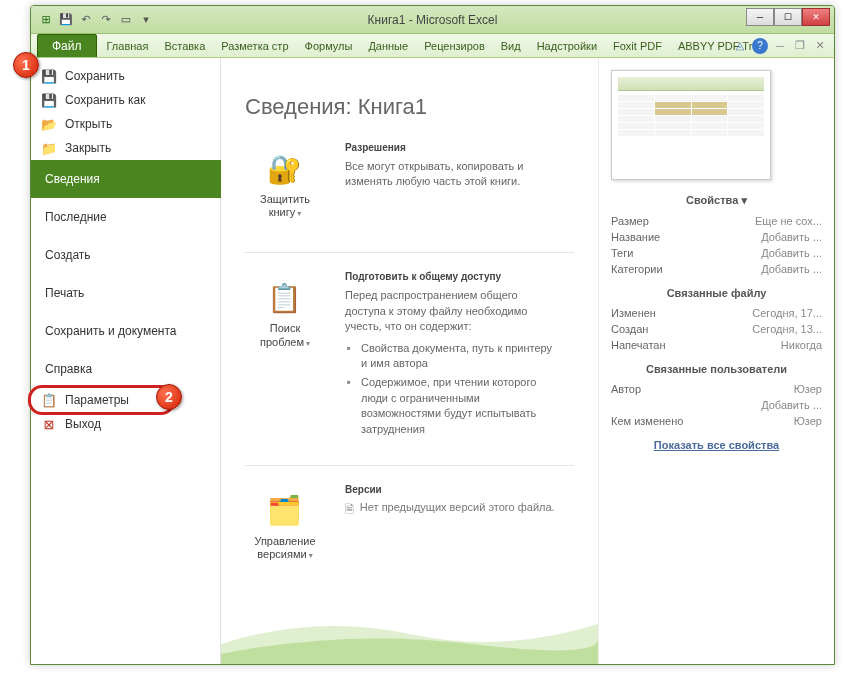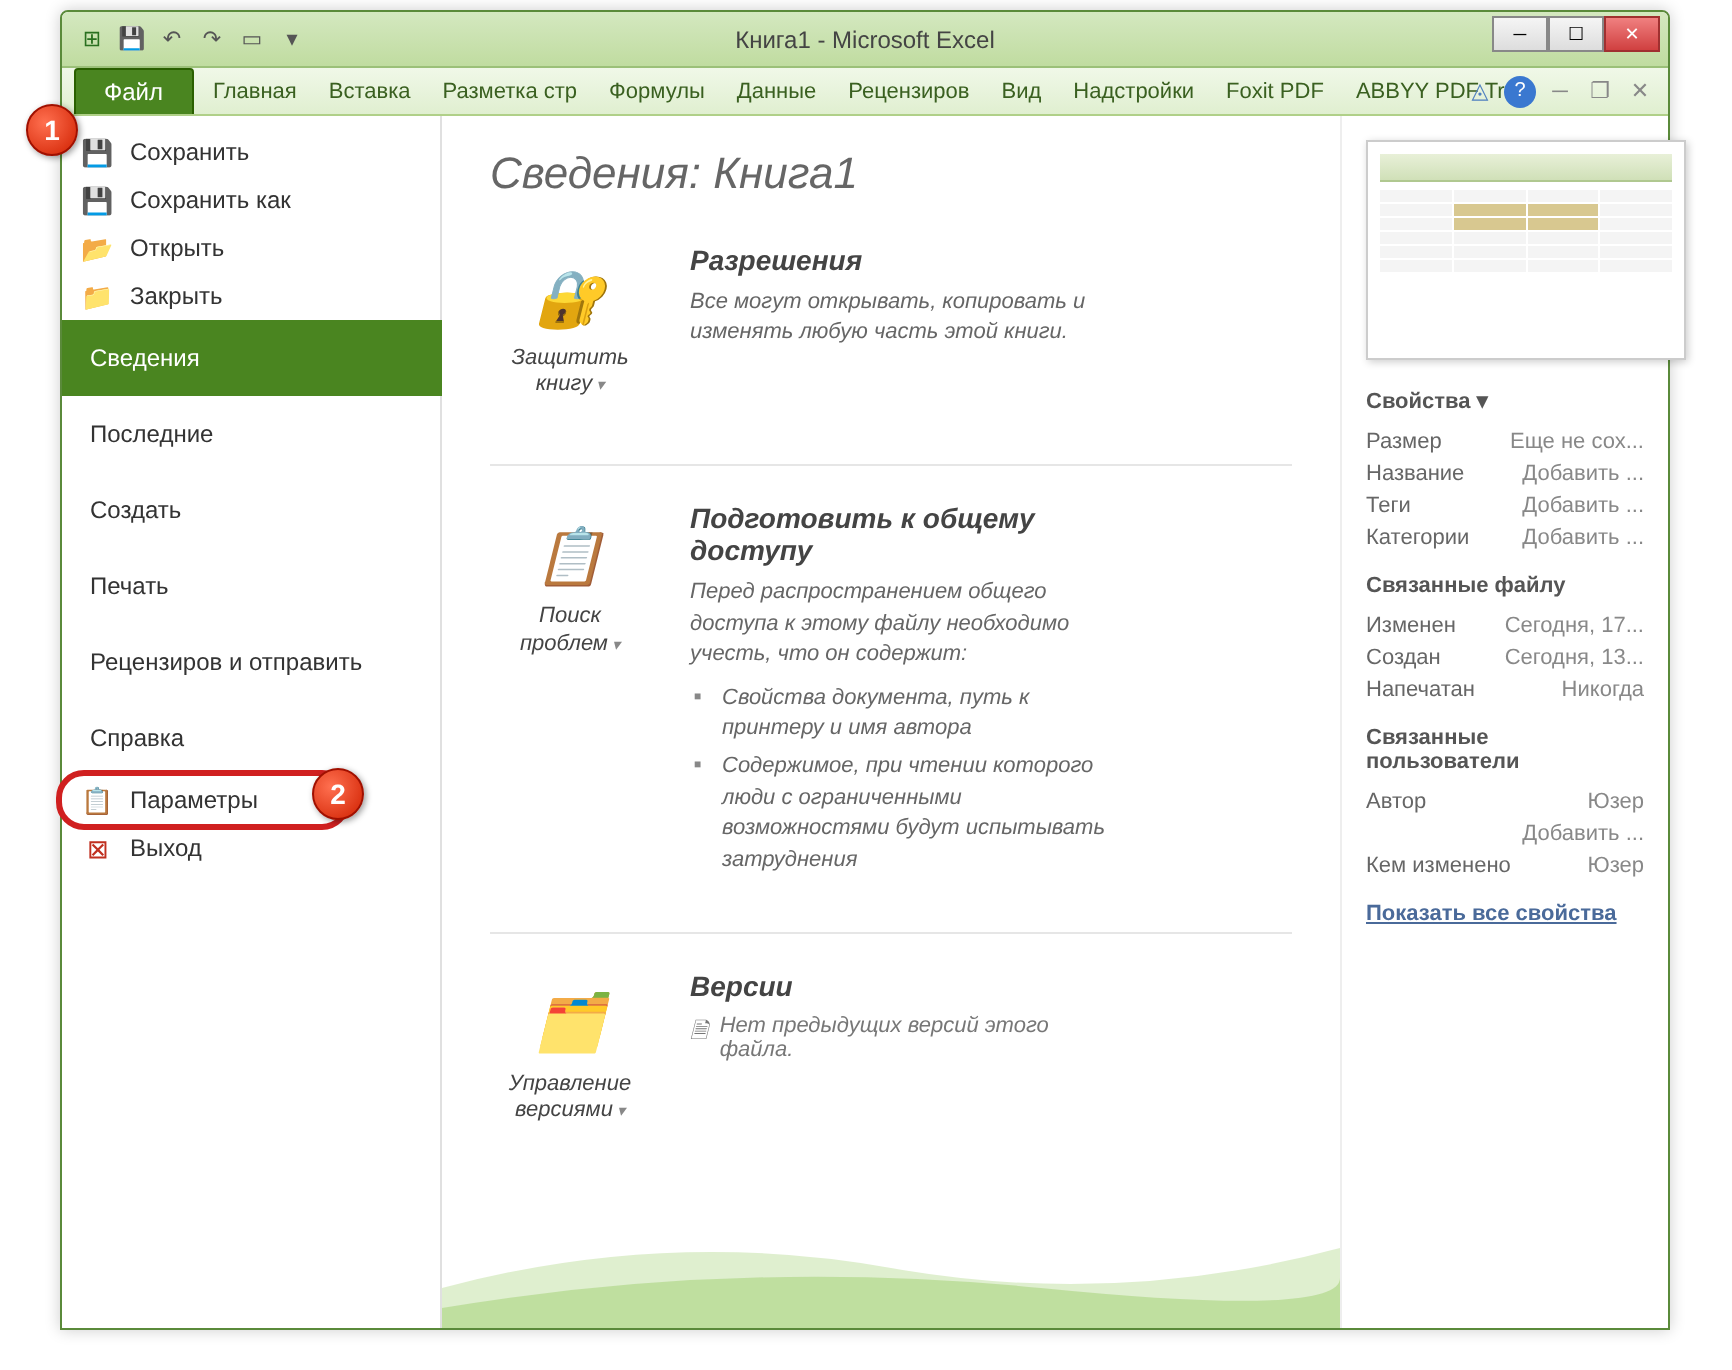--- a/index.html
+++ b/index.html
@@ -27,39 +27,39 @@
     .backstage { display: flex; height: calc(100% - 52px); background: #fff; }
     
     .bs-nav { width: 190px; background: #fff; border-right: 1px solid #e0e0e0; padding-top: 6px; }
     .bs-nav-item { padding: 6px 10px; font-size: 12px; color: #333; cursor: pointer; display: flex; align-items: center; gap: 8px; }
     .bs-nav-item.with-icon { padding: 4px 10px; }
     .bs-nav-item.active { background: #4a8520; color: #fff; margin-right: -1px; position: relative; }
     .bs-nav-item.active::after { content: ''; position: absolute; right: -8px; top: 50%; transform: translateY(-50%); border: 8px solid transparent; border-left-color: #4a8520; }
     .bs-nav-item.big { padding: 12px 14px; font-size: 12px; align-items: center; }
     .nav-icon { width: 16px; height: 16px; display: inline-flex; align-items: center; justify-content: center; font-size: 13px; }
     
-    .bs-content { flex: 1; padding: 16px 24px; position: relative; overflow: hidden; font-style: italic; }
+    .bs-content { flex: 1; padding: 36px 24px; position: relative; overflow: hidden; }
     .bs-title { font-size: 22px; color: #666; font-weight: normal; margin-bottom: 22px; }
     
     .info-section { display: flex; gap: 20px; margin-bottom: 26px; align-items: flex-start; }
     .info-btn { width: 80px; text-align: center; padding: 6px; border: 1px solid transparent; cursor: pointer; }
     .info-btn-icon { width: 48px; height: 40px; margin: 0 auto 4px; display: flex; align-items: center; justify-content: center; font-size: 28px; }
     .info-btn-label { font-size: 11px; color: #444; line-height: 1.2; }
     .info-btn-label .arrow { font-size: 8px; color: #888; margin-left: 2px; }
     
     .info-text { flex: 1; max-width: 210px; }
-    .info-text h3 { font-size: 14px; color: #444; font-weight: bold; margin-bottom: 6px; }
+    .info-text h3 { font-size: 10px; color: #444; font-weight: bold; margin-bottom: 6px; }
     .info-text p { font-size: 11px; color: #666; line-height: 1.4; }
     .info-text ul { list-style: none; margin-top: 4px; }
     .info-text li { font-size: 11px; color: #666; padding: 2px 0 2px 16px; position: relative; line-height: 1.4; }
     .info-text li::before { content: '■'; position: absolute; left: 2px; color: #888; font-size: 6px; top: 5px; }
     .version-row { display: flex; gap: 6px; align-items: flex-start; font-size: 11px; color: #777; }
     
     
-    .bs-right { width: 164px; border-left: 1px solid #eee; padding: 12px; font-size: 11px; color: #666; }
+    .bs-right { width: 236px; border-left: 1px solid #eee; padding: 12px; font-size: 11px; color: #666; text-align: center; }
     .preview-box { width: 160px; height: 110px; border: 1px solid #ccc; background: #fff; margin-bottom: 14px; box-shadow: 1px 1px 4px rgba(0,0,0,0.2); padding: 6px; }
     .preview-ribbon { height: 14px; background: linear-gradient(to bottom, #e8f0d8, #d0e0b8); border-bottom: 1px solid #b0c890; margin-bottom: 4px; }
     .preview-cells { display: grid; grid-template-columns: repeat(4, 1fr); gap: 1px; }
     .preview-cells div { height: 6px; background: #f4f4f4; }
     .preview-cells div.dark { background: #d8c890; }
     
     .prop-heading { font-weight: bold; color: #555; margin: 10px 0 6px; font-size: 11px; }
     .prop-row { display: flex; justify-content: space-between; padding: 2px 0; font-size: 11px; }
     .prop-label { color: #666; }
     .prop-value { color: #888; white-space: nowrap; overflow: hidden; text-overflow: ellipsis; max-width: 90px; }
@@ -146,21 +146,21 @@
       <div class="bs-nav-item big">
         <span>Последние</span>
       </div>
       <div class="bs-nav-item big">
         <span>Создать</span>
       </div>
       <div class="bs-nav-item big">
         <span>Печать</span>
       </div>
       <div class="bs-nav-item big">
-        <span>Рецензиров и отправить</span>
+        <span>Сохранить и документа</span>
       </div>
       <div class="bs-nav-item big">
         <span>Справка</span>
       </div>
       <div class="bs-nav-item with-icon options-item">
         <span class="nav-icon">📋</span>
         <span>Параметры</span>
         <div class="badge badge2" style="position:absolute; left: auto; right: 38px; top: -4px;">2</div>
       </div>
       <div class="bs-nav-item with-icon">

